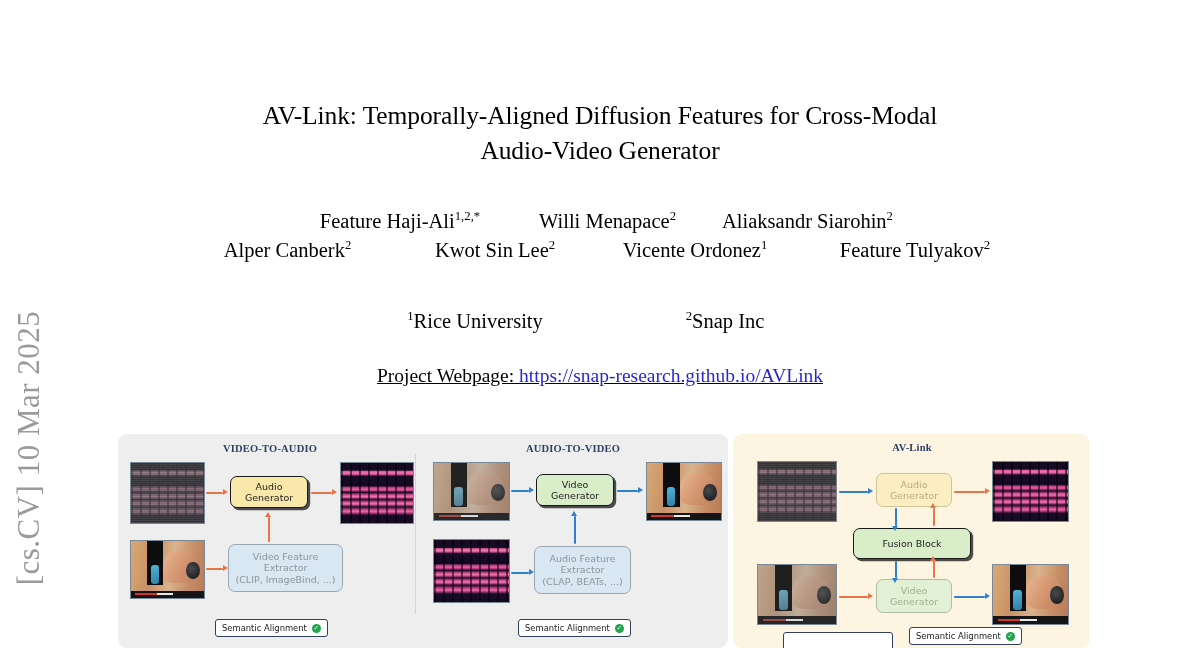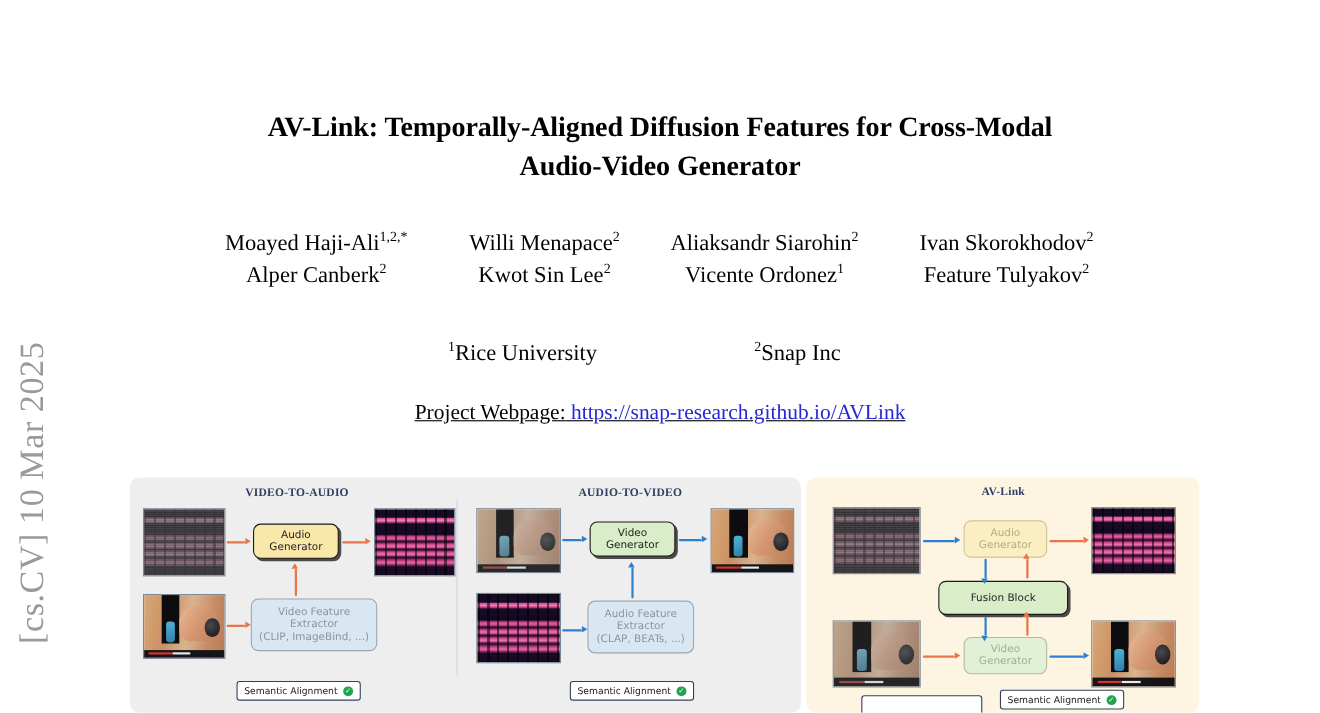--- a/index.html
+++ b/index.html
@@ -16,21 +16,21 @@
     transform:rotate(-90deg);transform-origin:center center;
     font-family:"Liberation Serif", serif;
     font-size:31px;color:#9a9a9a;letter-spacing:.5px;
     text-align:center;white-space:nowrap;user-select:none;
   }
 
   
   .paper{position:absolute;left:0;top:0;width:1200px;height:648px;}
   .title{
     position:absolute;left:180px;top:98px;width:840px;
-    text-align:center;font-weight:bold;font-size:25.5px;line-height:1.38;
+    text-align:center;font-weight:normal;font-size:25.5px;line-height:1.38;
     letter-spacing:-.1px;
   }
   .authors{
     position:absolute;left:140px;top:207px;width:920px;
     font-size:20.5px;line-height:1.42;
   }
   .author-row{display:flex;justify-content:center;}
   .author{display:inline-block;text-align:center;}
   .author.c1{width:230px;}
   .author.c2{width:185px;}
@@ -202,24 +202,23 @@
 
 <div class="paper">
 
   <div class="title">
     <div>AV-Link: Temporally-Aligned Diffusion Features for Cross-Modal</div>
     <div>Audio-Video Generator</div>
   </div>
 
   <div class="authors">
     <div class="author-row">
-      <span class="author c1"><span>Moayed Haji-Ali</span><sup>1,2,*</sup></span>
+      <span class="author c1"><span>Feature Haji-Ali</span><sup>1,2,*</sup></span>
       <span class="author c2"><span>Willi Menapace</span><sup>2</sup></span>
       <span class="author c3"><span>Aliaksandr Siarohin</span><sup>2</sup></span>
-      <span class="author c4"><span>Ivan Skorokhodov</span><sup>2</sup></span>
     </div>
     <div class="author-row">
       <span class="author c1"><span>Alper Canberk</span><sup>2</sup></span>
       <span class="author c2"><span>Kwot Sin Lee</span><sup>2</sup></span>
       <span class="author c3"><span>Vicente Ordonez</span><sup>1</sup></span>
       <span class="author c4"><span>Feature Tulyakov</span><sup>2</sup></span>
     </div>
   </div>
 
   <div class="affil">

